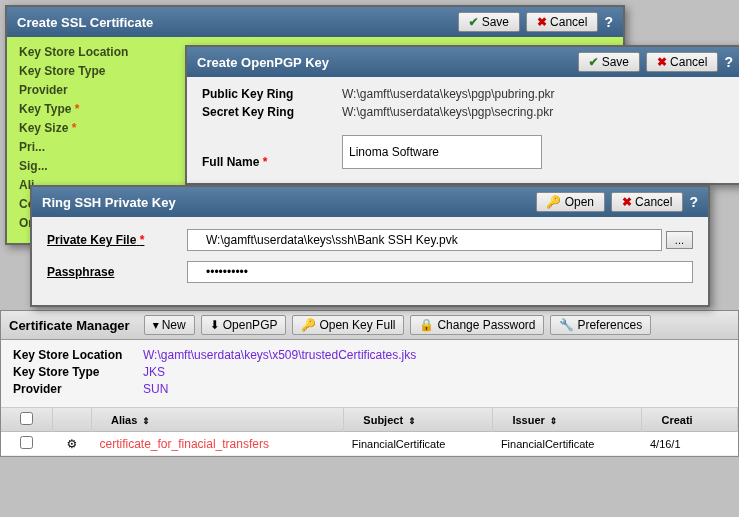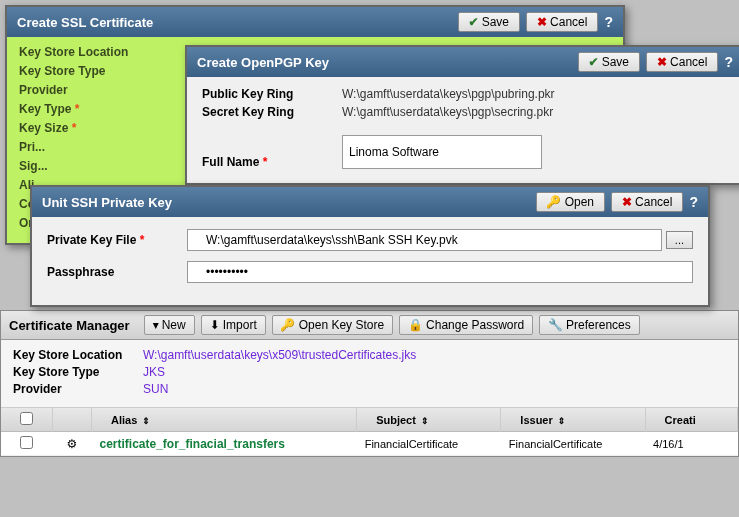--- a/index.html
+++ b/index.html
@@ -74,21 +74,21 @@
       border-right: 1px solid #ccc;
     }
     .cert-table td {
       padding: 4px 8px;
       border-bottom: 1px solid #eee;
       font-size: 11px;
     }
     .cert-table tr:nth-child(even) { background: #f5f5f5; }
     .checkbox-col { width: 24px; text-align: center; }
     .gear-col { width: 24px; text-align: center; }
-    .link-text { color: #15803d; text-decoration: none; font-weight: bold; }
+    .link-text { color: #ef4444; text-decoration: none; }
     .sort-arrow { font-size: 9px; margin-left: 2px; }
 
     
     .dialog-ssl {
       position: absolute;
       top: 5px;
       left: 5px;
       width: 620px;
       background: #bef264;
       border: 2px solid #666;
@@ -164,20 +164,21 @@
     }
     .ssh-form-row {
       display: flex;
       align-items: center;
       margin-bottom: 10px;
     }
     .ssh-label {
       width: 140px;
       font-weight: bold;
       flex-shrink: 0;
+      text-decoration: underline;
     }
     .ssh-input {
       flex: 1;
       padding: 3px 18px;
       border: 1px solid #999;
       background: white;
       font-size: 12px;
     }
     .browse-btn {
       margin-left: 4px;
@@ -210,25 +211,25 @@
 
 <div class="cert-manager">
   <div class="cert-manager-header">
     <span class="cert-manager-title">Certificate Manager</span>
     <button class="toolbar-btn">
       <span>▾</span>
       <span>New</span>
     </button>
     <button class="toolbar-btn">
       <span>⬇</span>
-      <span>Import</span>
+      <span>OpenPGP</span>
     </button>
     <button class="toolbar-btn">
       <span>🔑</span>
-      <span>Open Key Store</span>
+      <span>Open Key Full</span>
     </button>
     <button class="toolbar-btn">
       <span>🔒</span>
       <span>Change Password</span>
     </button>
     <button class="toolbar-btn">
       <span>🔧</span>
       <span>Preferences</span>
     </button>
   </div>
@@ -352,21 +353,21 @@
         <span>Full Name</span>
         <span class="required"> *</span>
       </span>
       <input type="text" style="width: 200px; padding: 9px 6px; border: 1px solid rgb(153, 153, 153);" value="Linoma Software">
     </div>
   </div>
 </div>
 
 <div class="dialog-ssh">
   <div class="dialog-header">
-    <span class="dialog-header-title">Unit SSH Private Key</span>
+    <span class="dialog-header-title">Ring SSH Private Key</span>
     <div class="dialog-header-actions">
       <button class="dialog-btn">
         <span>🔑</span>
         <span>Open</span>
       </button>
       <button class="dialog-btn">
         <span class="red-x">✖</span>
         <span>Cancel</span>
       </button>
       <span class="dialog-help">?</span>

